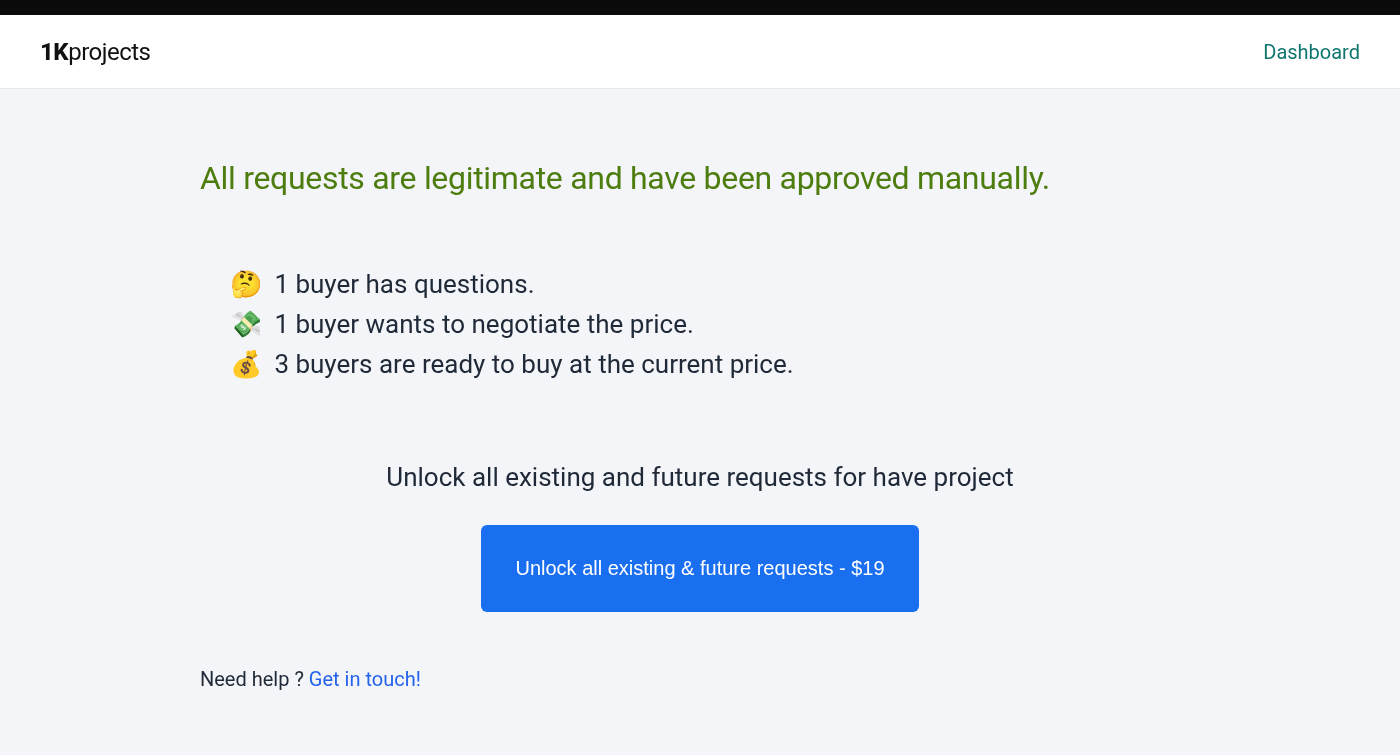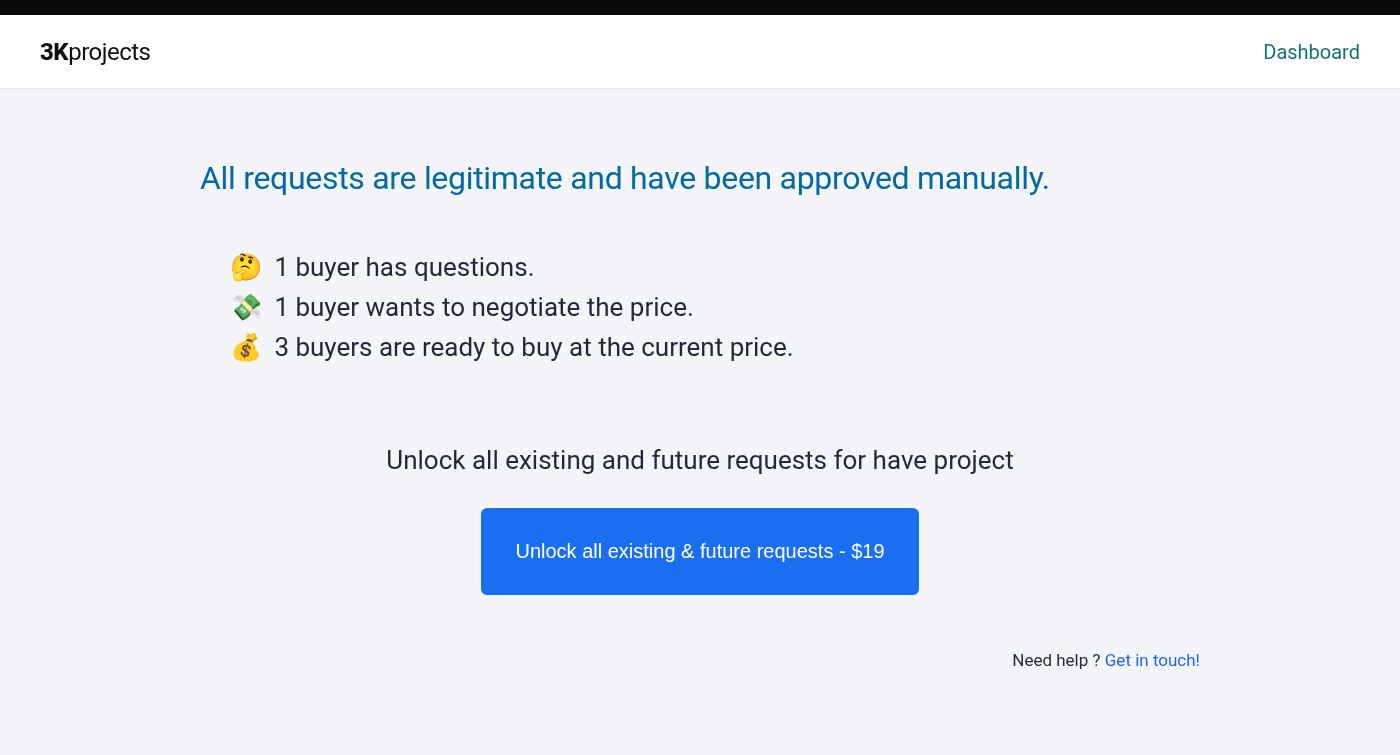--- a/index.html
+++ b/index.html
@@ -55,22 +55,22 @@
     .title {
       font-size: 42px;
       font-weight: 700;
       color: #1a202c;
       margin-bottom: 8px;
       letter-spacing: -0.5px;
     }
     .subtitle {
       font-size: 32px;
       font-weight: 400;
-      color: #0369a1;
-      margin-bottom: 55px;
+      color: #4d7c0f;
+      margin-bottom: 72px;
       letter-spacing: -0.3px;
     }
     .items {
       padding-left: 30px;
       margin-bottom: 80px;
     }
     .item {
       display: flex;
       align-items: center;
       margin-bottom: 10px;
@@ -96,37 +96,37 @@
       color: #ffffff;
       font-size: 20px;
       font-weight: 400;
       padding: 32px 34px;
       border-radius: 6px;
       border: none;
       cursor: pointer;
     }
     .help-row {
       margin-top: 55px;
-      text-align: right;
-      font-size: 17px;
+      text-align: left;
+      font-size: 20px;
       color: #1f2937;
     }
     .help-link {
       color: #2563eb;
       cursor: pointer;
     }
   </style>
 </head>
 <body>
 
 <div class="top-bar"></div>
 
 <div class="navbar">
   <div class="logo">
-    <span class="bold">3K</span><span>projects</span>
+    <span class="bold">1K</span><span>projects</span>
   </div>
   <div class="nav-link">Dashboard</div>
 </div>
 
 <div class="main">
   <div class="content">
     <h2 class="subtitle">All requests are legitimate and have been approved manually.</h2>
 
     <div class="items">
       <div class="item">

